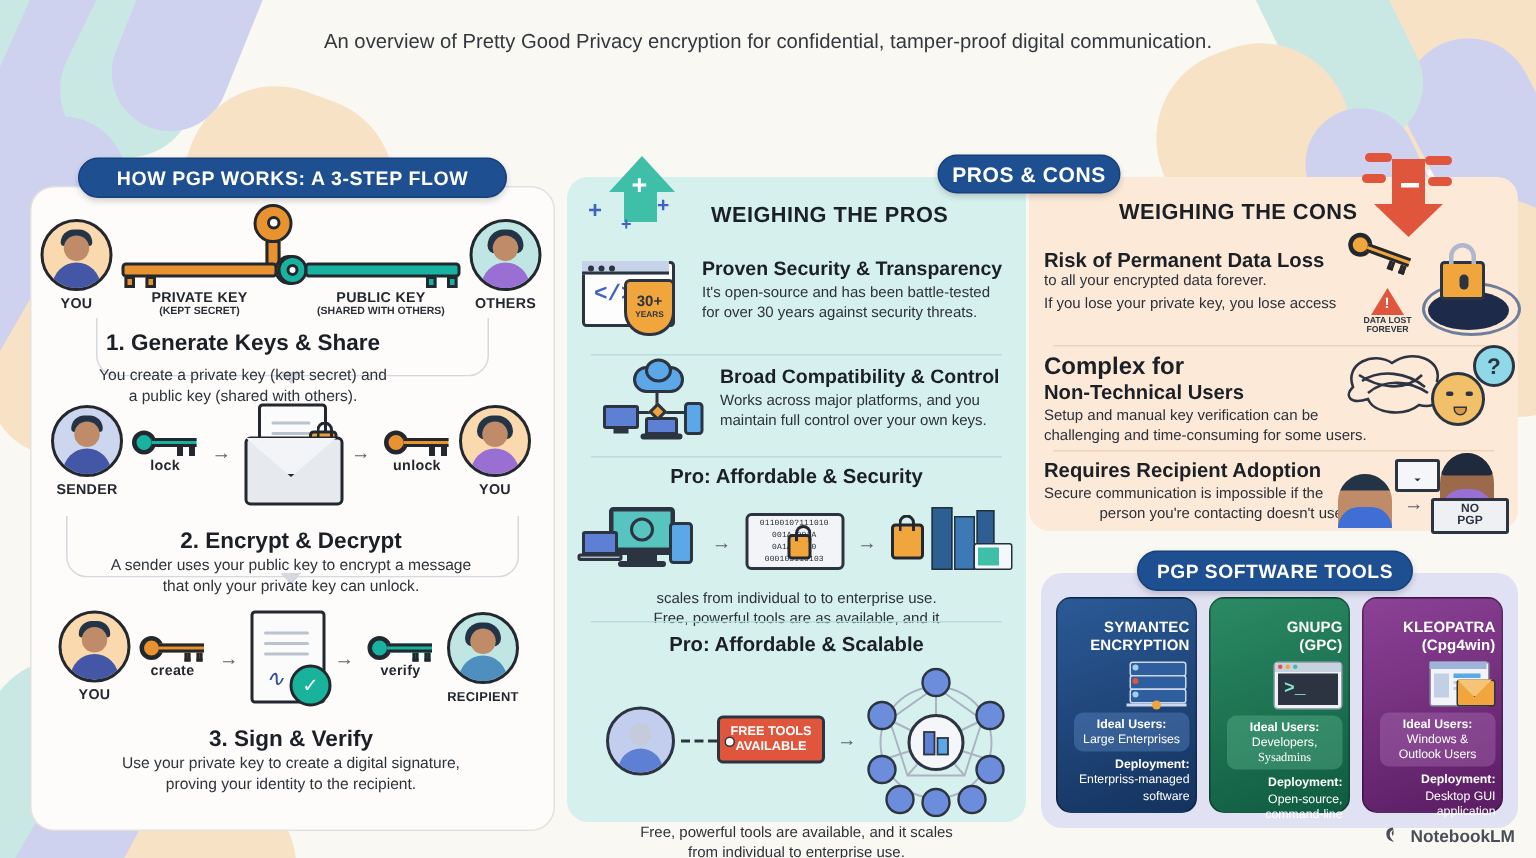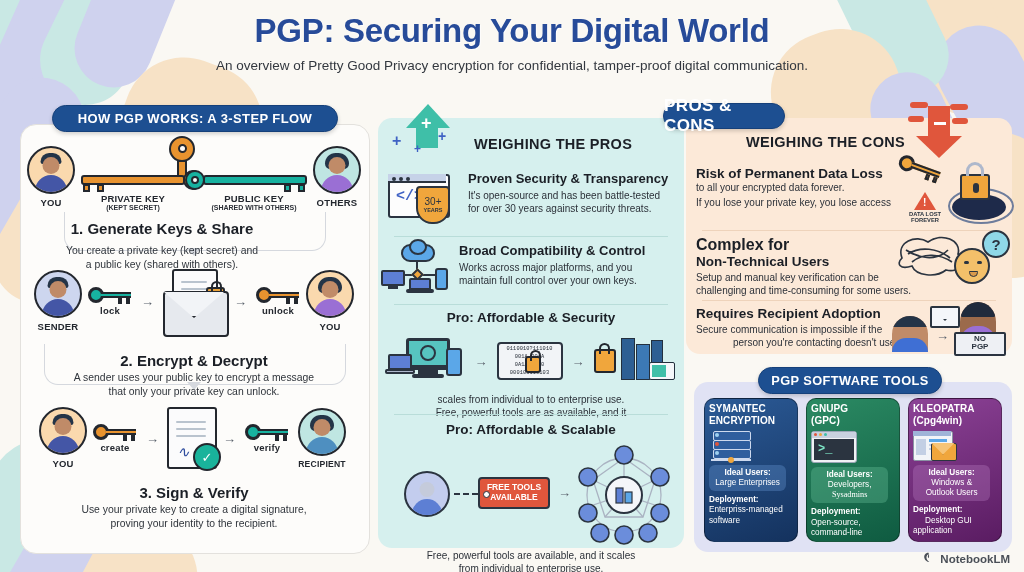--- a/index.html
+++ b/index.html
@@ -111,22 +111,22 @@
 
   
   .tools-panel{
     position:absolute;left:694px;top:382px;width:318px;height:170px;
     background:#e0e2f4;border-radius:14px;z-index:2;
   }
   .tools-inner{position:absolute;left:694px;top:382px;width:318px;height:170px;z-index:5;
       display:flex;gap:8px;padding:16px 10px 10px 10px;box-sizing:border-box;}
   .tcard{
     flex:1;border-radius:10px;border:1.5px solid rgba(0,0,0,.35);
-    display:flex;flex-direction:column;align-items:flex-start;
-    padding:4px 4px 5px 4px;box-sizing:border-box;color:#fff;text-align:center;
+    display:flex;flex-direction:column;align-items:flex-end;
+    padding:14px 4px 5px 4px;box-sizing:border-box;color:#fff;text-align:center;
   }
   .tname{font-size:10px;font-weight:bold;line-height:1.18;letter-spacing:.1px;}
   .tbadge{border-radius:6px;padding:3px 4px;margin-top:4px;width:92%;box-sizing:border-box;}
   .tlab{font-size:8.2px;font-weight:bold;line-height:1.25;}
   .tdep{font-size:8.2px;font-weight:bold;line-height:1.25;margin-top:4px;}
   .ticon{width:44px;height:32px;margin-top:4px;border-radius:3px;position:relative;flex:none;}
 
   .wm{position:absolute;right:14px;bottom:6px;z-index:8;display:flex;align-items:center;
       gap:5px;color:#4a4f57;font-size:11.5px;font-weight:bold;}
 </style>
@@ -150,21 +150,20 @@
     <div class="blob" style="right:-50px;top:-50px;width:120px;height:230px;background:#f7e2c6;transform:rotate(-28deg);"></div>
     <div class="blob" style="right:30px;top:-80px;width:95px;height:200px;background:#f7e2c6;transform:rotate(-24deg);"></div>
     <div class="blob" style="right:-20px;top:20px;width:86px;height:180px;background:#cfd2ee;transform:rotate(-28deg);"></div>
     <div class="blob" style="right:95px;top:-70px;width:80px;height:170px;background:#c9e8e4;transform:rotate(-26deg);"></div>
     <div class="blob" style="right:120px;top:30px;width:130px;height:140px;background:#f7e2c6;transform:rotate(-20deg);border-radius:60px;"></div>
     <div class="blob" style="right:70px;top:70px;width:74px;height:120px;background:#cfd2ee;transform:rotate(-25deg);"></div>
     <div class="blob" style="right:-40px;top:130px;width:120px;height:150px;background:#f7e2c6;transform:rotate(-30deg);"></div>
   </div>
 
   <div class="header">
-    <div class="title">PGP: Securing Your Digital World</div>
     <div class="subtitle">An overview of Pretty Good Privacy encryption for confidential, tamper-proof digital communication.</div>
   </div>
 
   <div class="flow-panel"></div>
   <div class="pill" style="left:52px;top:105px;width:284px;height:25px;font-size:13px;">HOW PGP WORKS: A 3-STEP FLOW</div>
 
   <div class="flow-inner">
 
     <div class="connector" style="left:44px;top:88px;width:260px;height:38px;border-radius:0 0 14px 14px;"></div>
     <div class="connector" style="left:24px;top:220px;width:300px;height:40px;border-radius:0 0 14px 14px;"></div>
@@ -367,34 +366,34 @@
 
     <div style="position:absolute;left:10px;top:54px;width:290px;display:flex;gap:8px;">
       <div style="position:relative;width:72px;height:52px;flex:none;">
         <div style="position:absolute;left:0;top:2px;width:58px;height:40px;background:#fdfdfd;border:2px solid #2b3440;border-radius:3px;"></div>
         <div style="position:absolute;left:0;top:2px;width:58px;height:9px;background:#c6d2e8;border-bottom:2px solid #2b3440;box-sizing:border-box;"></div>
         <div style="position:absolute;left:4px;top:5px;width:4px;height:4px;border-radius:50%;background:#2b3440;"></div>
         <div style="position:absolute;left:11px;top:5px;width:4px;height:4px;border-radius:50%;background:#2b3440;"></div>
         <div style="position:absolute;left:18px;top:5px;width:4px;height:4px;border-radius:50%;background:#2b3440;"></div>
         <div style="position:absolute;left:8px;top:16px;color:#3f62c4;font-size:15px;font-weight:bold;font-family:'Liberation Mono',monospace;">&lt;/&gt;</div>
         <div style="position:absolute;left:28px;top:14px;width:34px;height:38px;background:#f0a63c;border:2px solid #2b3440;box-sizing:border-box;border-radius:4px 4px 16px 16px;display:flex;flex-direction:column;align-items:center;justify-content:center;">
-          <span style="font-size:10px;font-weight:normal;color:#2b3440;line-height:1;">30+</span>
+          <span style="font-size:10px;font-weight:bold;color:#2b3440;line-height:1;">30+</span>
           <span style="font-size:5.5px;font-weight:bold;color:#2b3440;">YEARS</span>
         </div>
       </div>
       <div style="flex:1;">
         <div class="item-title">Proven Security &amp; Transparency</div>
         <div class="item-desc">It's open-source and has been battle-tested</div>
         <div class="item-desc" style="margin-top:0;">for over 30 years against security threats.</div>
       </div>
     </div>
 
     <div class="divider" style="left:16px;top:118px;width:274px;"></div>
 
-    <div style="position:absolute;left:1px;top:126px;width:290px;display:flex;gap:8px;">
+    <div style="position:absolute;left:22px;top:126px;width:290px;display:flex;gap:8px;">
       <div style="position:relative;width:72px;height:52px;flex:none;">
         <div style="position:absolute;left:22px;top:0;width:34px;height:18px;background:#5ba7e8;border:2px solid #2b3440;box-sizing:border-box;border-radius:10px;"></div>
         <div style="position:absolute;left:30px;top:-5px;width:18px;height:16px;background:#5ba7e8;border:2px solid #2b3440;box-sizing:border-box;border-radius:50%;"></div>
         <div style="position:absolute;left:37px;top:18px;width:2px;height:14px;background:#2b3440;"></div>
         <div style="position:absolute;left:12px;top:30px;width:52px;height:2px;background:#2b3440;"></div>
         <div style="position:absolute;left:34px;top:26px;width:9px;height:9px;background:#f0a63c;border:2px solid #2b3440;box-sizing:border-box;transform:rotate(45deg);"></div>
         <div style="position:absolute;left:2px;top:26px;width:24px;height:16px;background:#5d7fd4;border:2px solid #2b3440;box-sizing:border-box;border-radius:2px;"></div>
         <div style="position:absolute;left:9px;top:42px;width:10px;height:3px;background:#2b3440;"></div>
         <div style="position:absolute;left:30px;top:34px;width:22px;height:12px;background:#5d7fd4;border:2px solid #2b3440;box-sizing:border-box;border-radius:2px 2px 0 0;"></div>
         <div style="position:absolute;left:27px;top:45px;width:28px;height:4px;background:#aeb8cc;border:2px solid #2b3440;box-sizing:border-box;border-radius:2px;"></div>
@@ -495,21 +494,21 @@
           </svg>
         </div>
       </div>
 
       <div class="ctr-desc">Free, powerful tools are available, and it scales</div>
       <div class="ctr-desc">from individual to enterprise use.</div>
     </div>
   </div>
 
   <div class="cons-panel"></div>
-  <div class="pill" style="left:663px;top:103px;width:120px;height:24px;font-size:17px;">PROS &amp; CONS</div>
+  <div class="pill" style="left:625px;top:103px;width:120px;height:24px;font-size:14px;">PROS &amp; CONS</div>
 
   <div class="cons-inner">
 
     <div style="position:absolute;left:222px;top:-18px;width:62px;height:60px;">
       <div style="position:absolute;left:20px;top:6px;width:22px;height:32px;background:#e0563c;"></div>
       <div style="position:absolute;left:8px;top:36px;width:0;height:0;border-left:23px solid transparent;border-right:23px solid transparent;border-top:22px solid #e0563c;"></div>
       <div style="position:absolute;left:26px;top:22px;width:12px;height:3px;background:#fff;"></div>
       <div style="position:absolute;left:2px;top:2px;width:18px;height:6px;background:#e0563c;border-radius:3px;"></div>
       <div style="position:absolute;left:42px;top:4px;width:18px;height:6px;background:#e0563c;border-radius:3px;"></div>
       <div style="position:absolute;left:0;top:16px;width:16px;height:6px;background:#e0563c;border-radius:3px;"></div>

